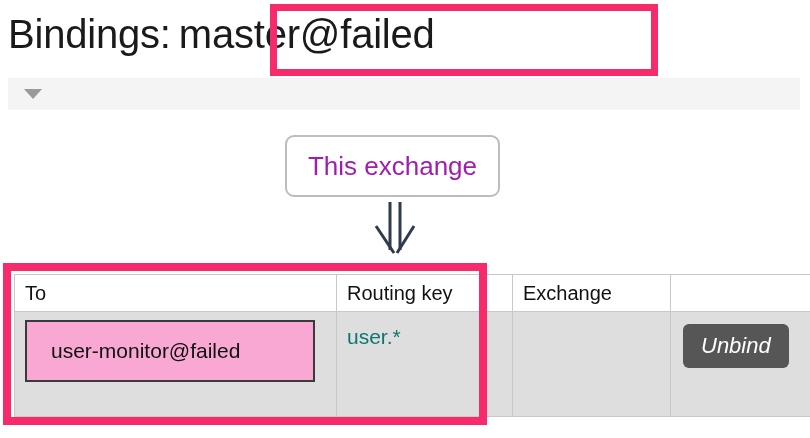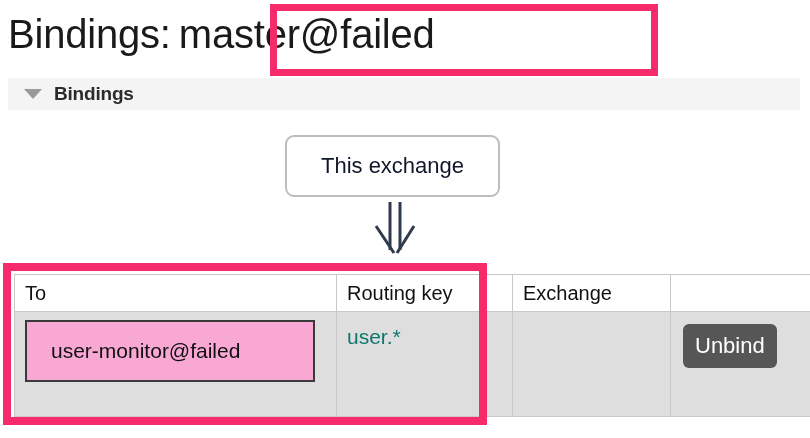--- a/index.html
+++ b/index.html
@@ -97,22 +97,22 @@
     height: 62px;
     border: 2px solid #bdbdbd;
     border-radius: 9px;
     background: #ffffff;
     display: flex;
     align-items: center;
     justify-content: center;
     box-sizing: border-box;
   }
   .exchange-node span {
-    font-size: 22px;
-    color: #0f172a;
+    font-size: 26px;
+    color: #a21caf;
   }
 
   
   .flow-arrow {
     position: absolute;
     left: 368px;
     top: 200px;
     width: 60px;
     height: 56px;
   }
@@ -179,45 +179,45 @@
 
   .args-value {
     display: block;
     min-height: 1px;
   }
 
   .unbind-button {
     display: inline-block;
     box-sizing: border-box;
     margin: 4px 0 0 2px;
-    padding: 0 12px;
+    padding: 0 18px;
     height: 44px;
     line-height: 44px;
     background: #565656;
     color: #ffffff;
     border: none;
     border-radius: 6px;
     font-size: 22px;
     font-family: "Liberation Sans", "DejaVu Sans", sans-serif;
     cursor: pointer;
     white-space: nowrap;
+    font-style: italic;
   }
 </style>
 </head>
 <body>
 
 <div class="page-title">
   <span class="title-label">Bindings:</span><span class="title-value">master@failed</span>
 </div>
 
 <div class="annot-box annot-title" style="border-color: rgb(247, 42, 107);"></div>
 
 <div class="section-band">
   <span class="collapse-triangle"></span>
-  <span class="section-title">Bindings</span>
 </div>
 
 <div class="exchange-node">
   <span>This exchange</span>
 </div>
 
 <svg class="flow-arrow" viewBox="0 0 60 56">
   <line x1="22" y1="2" x2="22" y2="50" stroke="#2f3b4c" stroke-width="3"></line>
   <line x1="32" y1="2" x2="32" y2="50" stroke="#2f3b4c" stroke-width="3"></line>
   <line x1="8" y1="26" x2="26" y2="53" stroke="#2f3b4c" stroke-width="3"></line>

